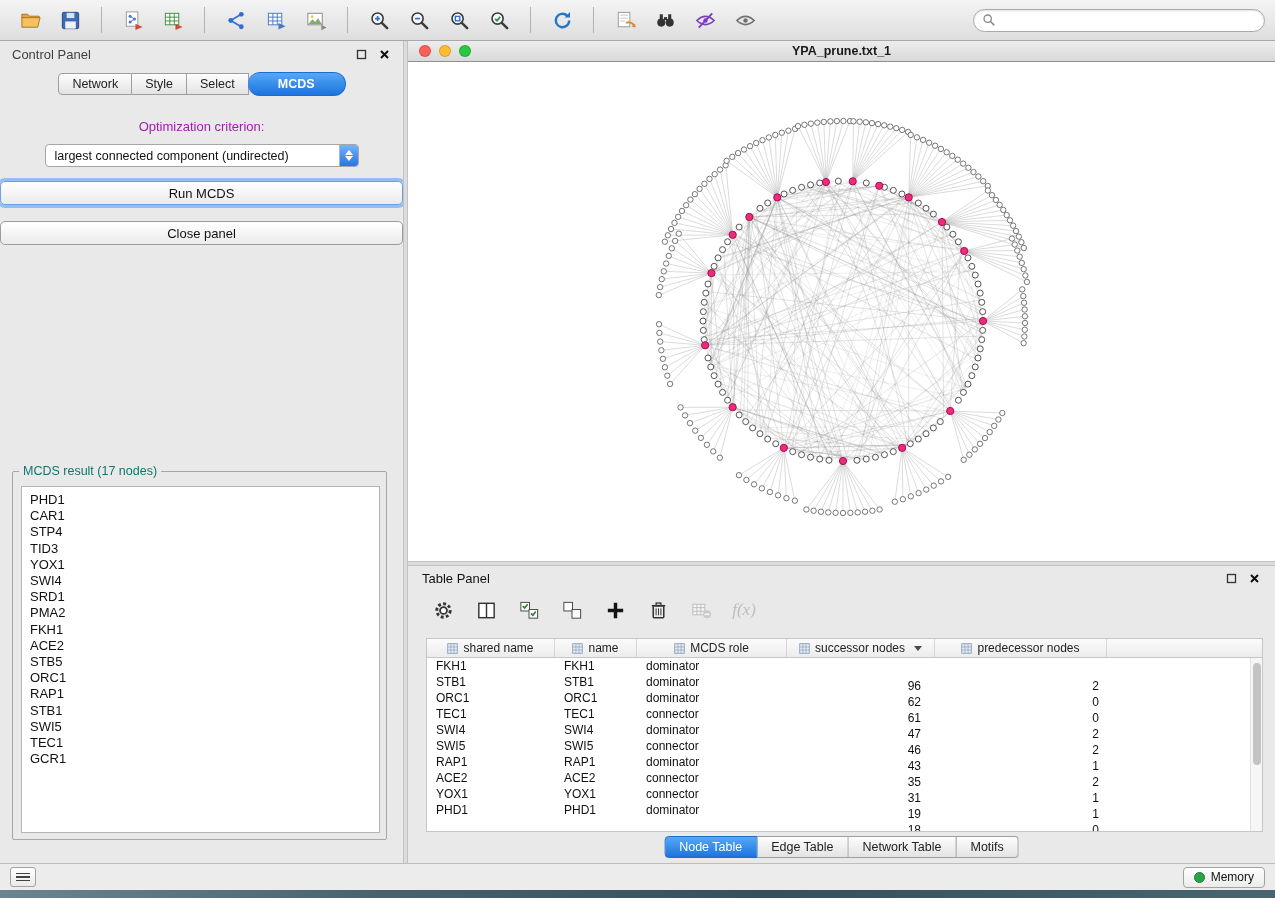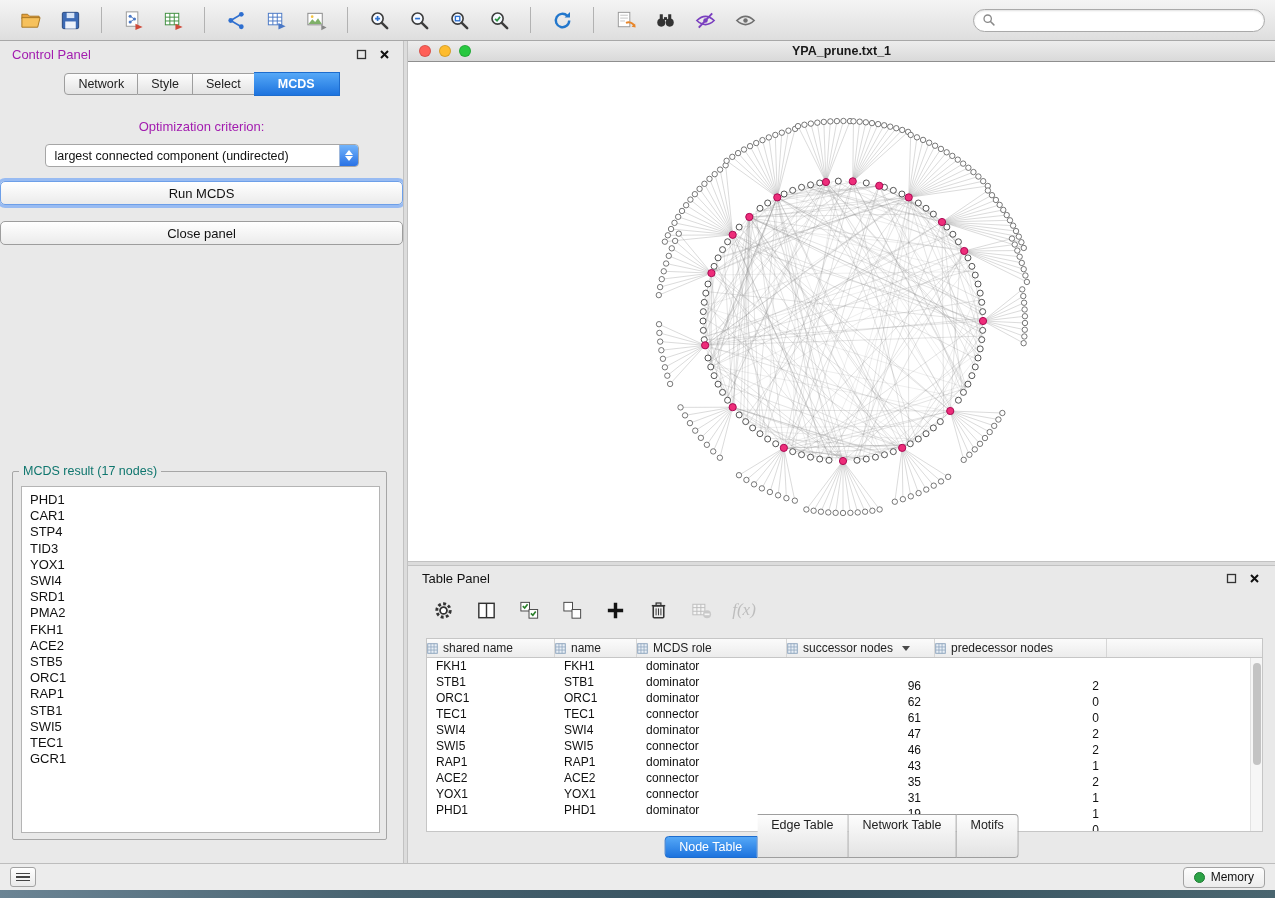--- a/index.html
+++ b/index.html
@@ -13,29 +13,29 @@
   #toolbar-buttons { display:flex; align-items:center; }
   .tb-btn { width:40px; height:34px; display:flex; align-items:center; justify-content:center; border-radius:4px; }
   .tb-sep { width:1px; height:26px; background:#b2b2b2; margin:0 11px; }
   .search-wrap { margin-left:auto; width:292px; height:23px; background:#fff;
     border:1px solid #a9a9a9; border-radius:12px; display:flex; align-items:center;
     padding:0 8px; box-shadow:inset 0 1px 2px rgba(0,0,0,.12); }
   .search-wrap input { border:none; outline:none; flex:1; font:12px "Liberation Sans",sans-serif; background:transparent; margin-left:5px; }
 
   
   #control-panel { position:absolute; left:0; top:41px; width:403px; bottom:35px; background:#e9e9e9; }
-  .panel-header { height:26px; display:flex; align-items:center; padding:0 12px; font-size:13px; color:#a21caf; }
+  .panel-header { height:26px; display:flex; align-items:center; padding:0 12px; font-size:13px; color:#404040; }
   .win-icons { margin-left:auto; display:flex; gap:10px; align-items:center; }
   .win-ic { width:13px; height:13px; display:flex; align-items:center; justify-content:center; }
   #cp-tabs { display:flex; width:max-content; margin:6px auto 0; }
   .cp-tab { font-size:12.5px; padding:3px 13px; background:linear-gradient(#fdfdfd,#e3e3e3);
     border:1px solid #9e9e9e; border-left:none; color:#222; }
   .cp-tab:first-child { border-left:1px solid #9e9e9e; border-radius:4px 0 0 4px; }
   .cp-tab:last-child { border-radius:0 4px 4px 0; }
-  .cp-tab.sel { background:linear-gradient(#55a8f7,#1d73de); color:#fff; border-color:#1d6ccd; border-radius:0; margin:-1px; padding:4px 24px; font-weight:bold; }
+  .cp-tab.sel { background:linear-gradient(#55a8f7,#1d73de); color:#fff; border-color:#1d6ccd; border-radius:12px; margin:-1px; padding:4px 30px; font-weight:bold; }
   .opt-label { margin-top:24px; text-align:center; font-size:13px; color:#a21caf; }
   .combo { margin:10px auto 0; width:314px; height:23px; background:#fff; border:1px solid #a6a6a6;
     border-radius:4px; display:flex; align-items:center; padding-left:9px; font-size:12.5px; overflow:hidden; }
   .combo-btn { margin-left:auto; width:19px; align-self:stretch; background:linear-gradient(#72b4fb,#2a72e5);
     border-left:1px solid #9fb8dc; display:flex; flex-direction:column; align-items:center; justify-content:center; gap:1px; }
   .combo-btn svg { display:block; }
   .cp-buttons { margin-top:14px; display:flex; justify-content:center; gap:16px;flex-direction:column; }
   .mac-btn { font:13px "Liberation Sans",sans-serif; height:24px; padding:0 15px; color:#111;
     background:linear-gradient(#ffffff,#ebebeb); border:1px solid #9d9d9d; border-radius:5px; }
   .mac-btn.focus { box-shadow:0 0 0 3px rgba(86,150,250,.55); border-color:#6d9fe8; }
@@ -64,35 +64,35 @@
   
   #table-panel { position:absolute; left:408px; top:566px; right:0; bottom:35px; background:#e9e9e9; }
   #tp-header { height:24px; display:flex; align-items:center; padding:0 14px; font-size:13px; }
   #tp-toolbar { height:40px; display:flex; align-items:center; padding-left:22px; gap:17px; }
   .tp-ic { width:26px; height:26px; display:flex; align-items:center; justify-content:center; }
   .tp-ic.disabled { opacity:.55; }
   .fx { font-family:"Liberation Serif",serif; font-style:italic; font-size:17px; color:#9a9a9a; }
   .table-card { position:absolute; left:18px; right:12px; top:72px; bottom:31px;
     background:#fff; border:1px solid #c6c6c6; overflow:hidden; }
   #tbl-header { display:flex; height:19px; background:linear-gradient(#fbfbfb,#ececec); border-bottom:1px solid #c6c6c6; }
-  .th { display:flex; align-items:center; gap:5px; font-size:12px; color:#222;
+  .th { display:flex; align-items:center; justify-content:center; gap:5px; font-size:12px; color:#222;
     border-right:1px solid #d6d6d6; overflow:hidden; white-space:nowrap; }
   .th-fill { flex:1; border-right:none; }
   .sort-ar { width:0; height:0; border-left:4px solid transparent; border-right:4px solid transparent; border-top:5px solid #4a4a4a; margin-left:4px; }
   #tbl-body { position:relative; }
   .tr { display:flex; height:16px; align-items:center; font-size:12px; }
   .td { overflow:hidden; white-space:nowrap; }
   .td.l { text-align:left; padding-left:9px; }
   .td.r { text-align:right;margin-top:40px; }
   .scroll-track { position:absolute; right:0; top:19px; bottom:0; width:12px; background:#f6f6f6; border-left:1px solid #e2e2e2; }
   .scroll-thumb { position:absolute; left:2px; top:5px; width:8px; height:102px; background:#c3c3c3; border-radius:4px; }
   #tp-tabs { position:absolute; bottom:5px; left:50%; transform:translateX(-50%); display:flex; }
   .tp-tab { font-size:12.5px; padding:3px 14px; background:linear-gradient(#fdfdfd,#e3e3e3);
     border:1px solid #9e9e9e; border-left:none; color:#222; white-space:nowrap; }
-  .tp-tab:first-child { border-left:1px solid #9e9e9e; border-radius:4px 0 0 4px;margin-top:22px; }
+  .tp-tab:first-child { border-left:1px solid #9e9e9e; border-radius:4px 0 0 4px; }
   .tp-tab:last-child { border-radius:0 4px 4px 0; }
   .tp-tab.sel { background:linear-gradient(#55a8f7,#1d73de); color:#fff; border-color:#1d6ccd; }
 
   
   #status-bar { position:absolute; left:0; bottom:8px; width:1275px; height:27px; background:#ececec;
     border-top:1px solid #bdbdbd; display:flex; align-items:center; justify-content:space-between; padding:0 10px; }
   .list-btn { width:26px; height:20px; border:1px solid #a2a2a2; border-radius:3px; background:linear-gradient(#fff,#eaeaea);
     display:flex; flex-direction:column; justify-content:center; gap:2px; padding:0 5px; }
   .list-btn i { display:block; height:1.5px; background:#444; }
   .mem-btn { height:21px; display:flex; align-items:center; gap:6px; padding:0 10px; font-size:12px;

